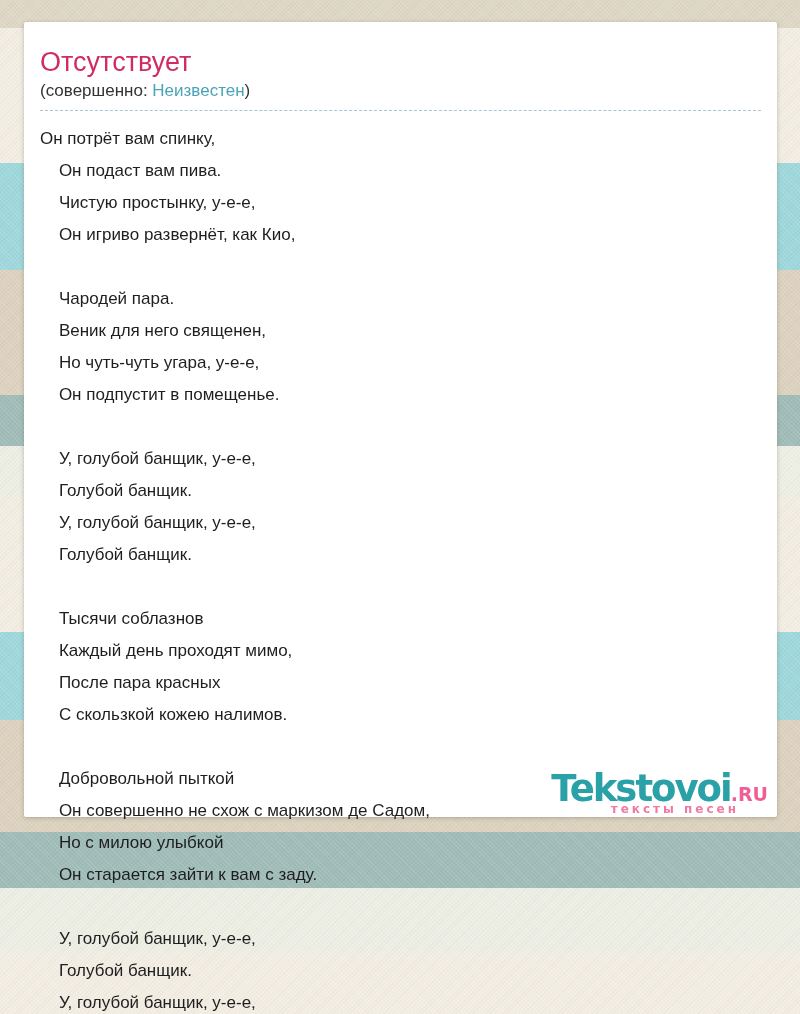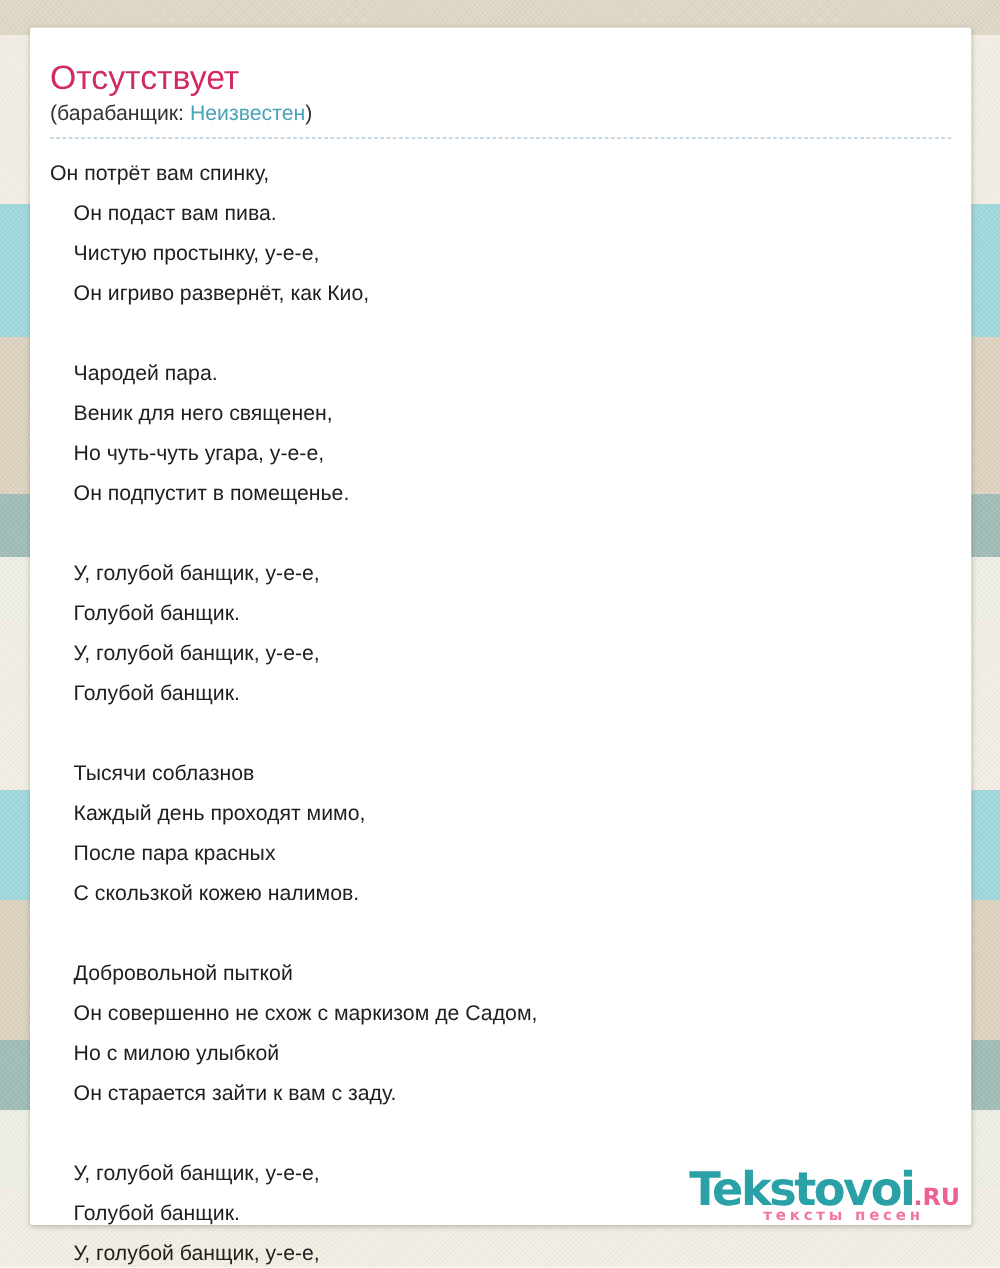--- a/index.html
+++ b/index.html
@@ -30,21 +30,21 @@
   .bg::after {
     content: "";
     position: absolute; inset: 0;
     background:
       repeating-linear-gradient(45deg,  rgba(255,255,255,.10) 0 1px, transparent 1px 3px),
       repeating-linear-gradient(-45deg, rgba(120,105,80,.05)  0 1px, transparent 1px 3px);
   }
   .card {
     position: absolute;
     left: 24px; top: 22px;
-    width: 753px; height: 958px;
+    width: 753px; height: 795px;
     background: #ffffff;
     border-radius: 2px;
     box-shadow: 0 1px 4px rgba(110,100,80,.4);
     padding: 26px 16px 0 16px;
   }
   .song-title {
     font-size: 27px;
     font-weight: 400;
     color: #d02b63;
     line-height: 1.1;
@@ -103,21 +103,21 @@
 </head>
 <body>
 
 <div class="bg"></div>
 
 <main class="card">
 
   <header>
     <h1 class="song-title">Отсутствует</h1>
     <div class="artist-line">
-      <span>(барабанщик: </span><a class="artist-link">Неизвестен</a><span>)</span>
+      <span>(совершенно: </span><a class="artist-link">Неизвестен</a><span>)</span>
     </div>
   </header>
 
   <div class="lyrics">Он потрёт вам спинку,
     Он подаст вам пива.
     Чистую простынку, у-е-е,
     Он игриво развернёт, как Кио,
 
     Чародей пара.
     Веник для него священен,

